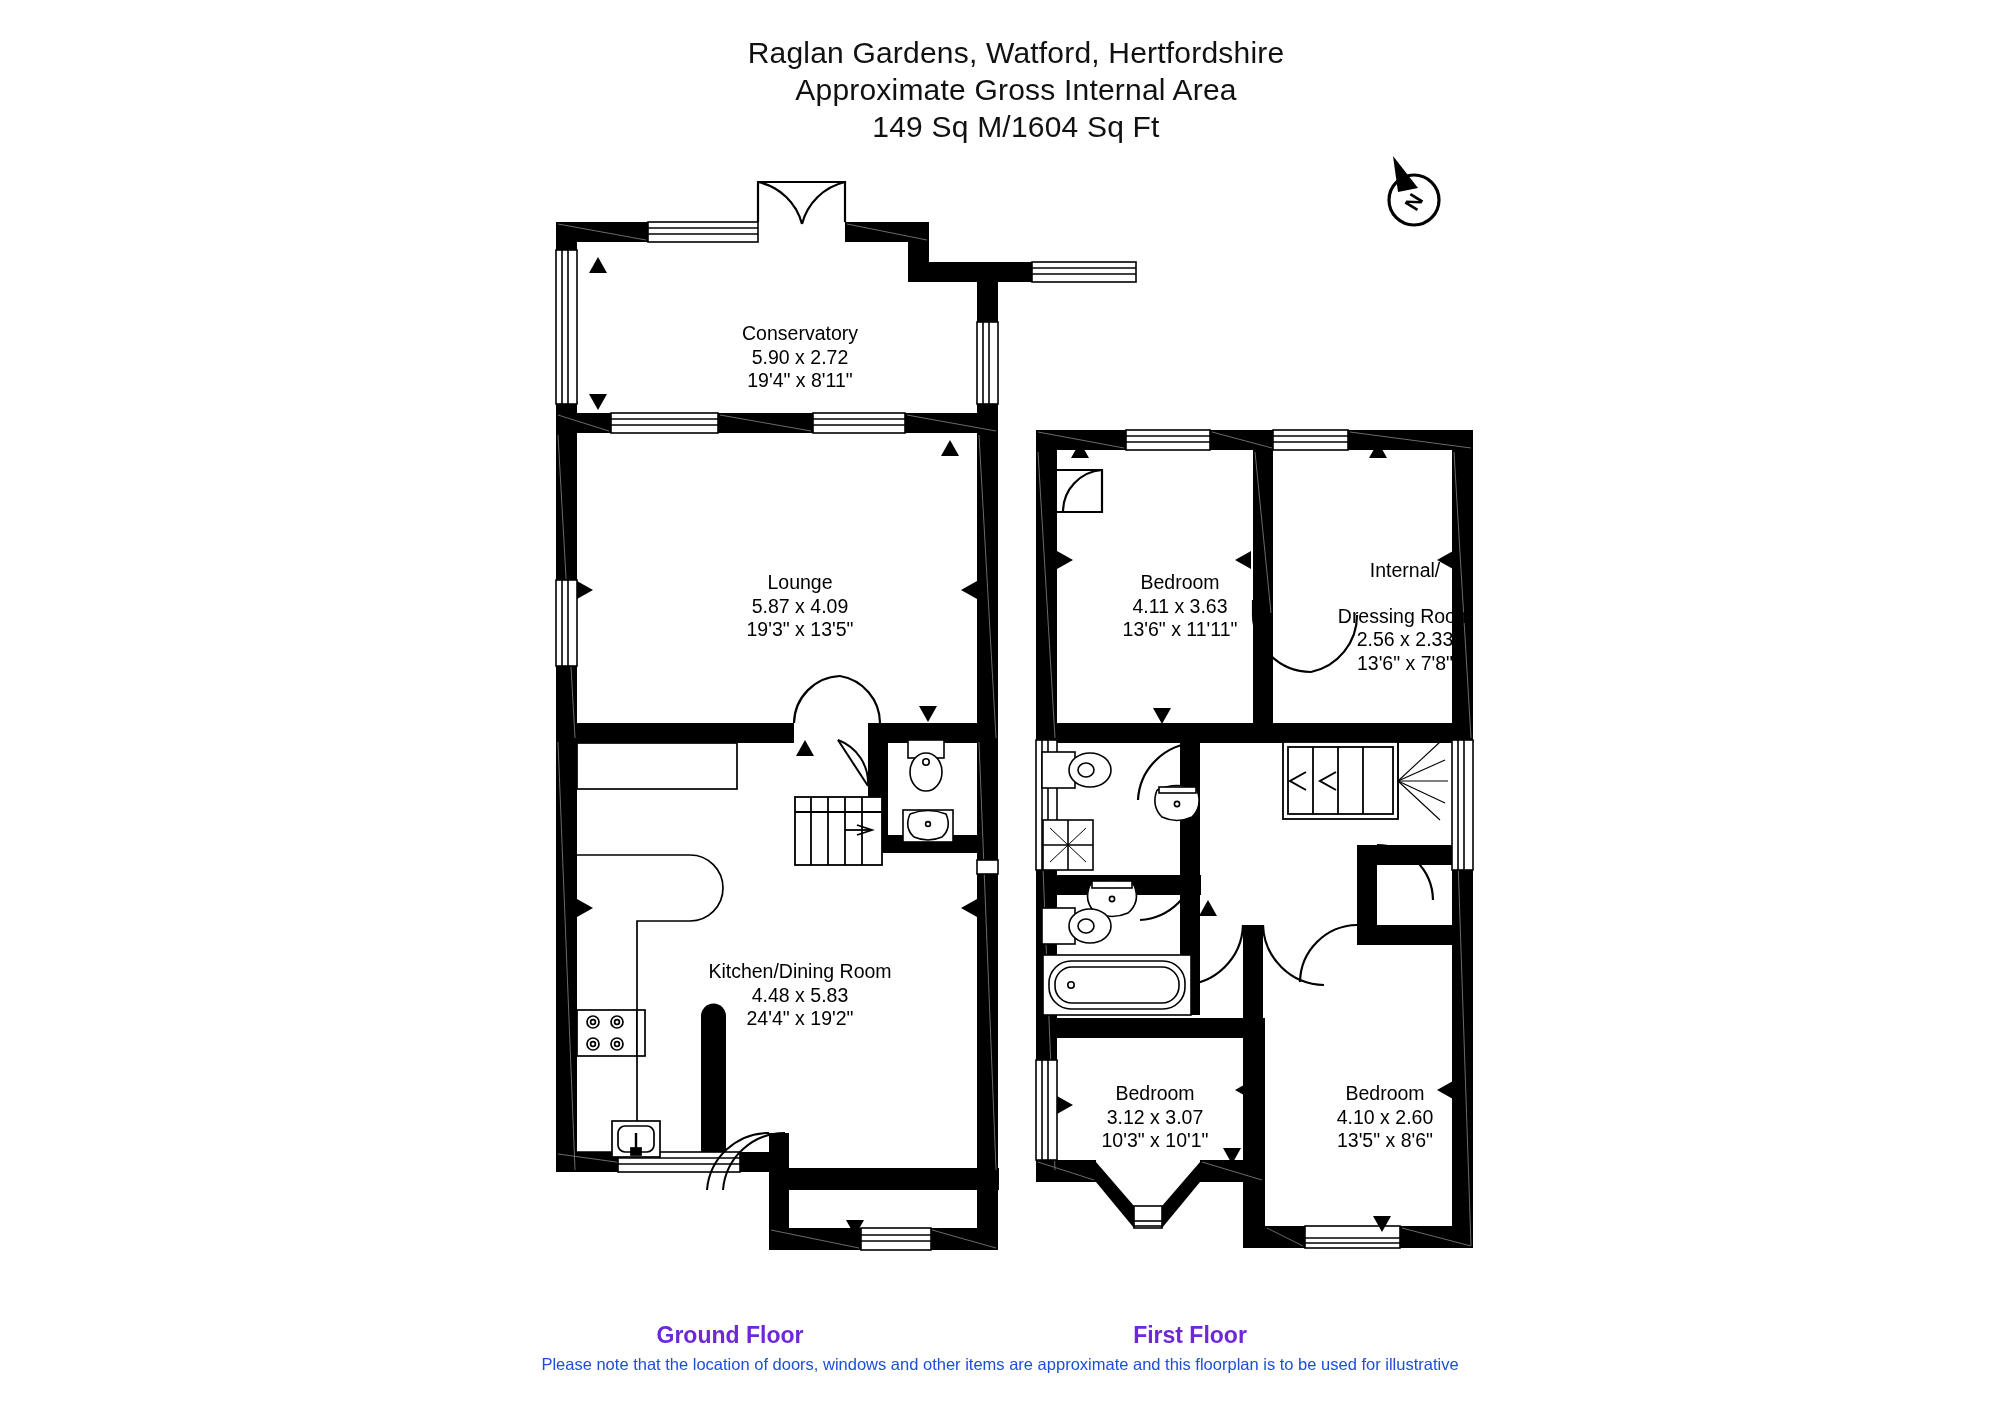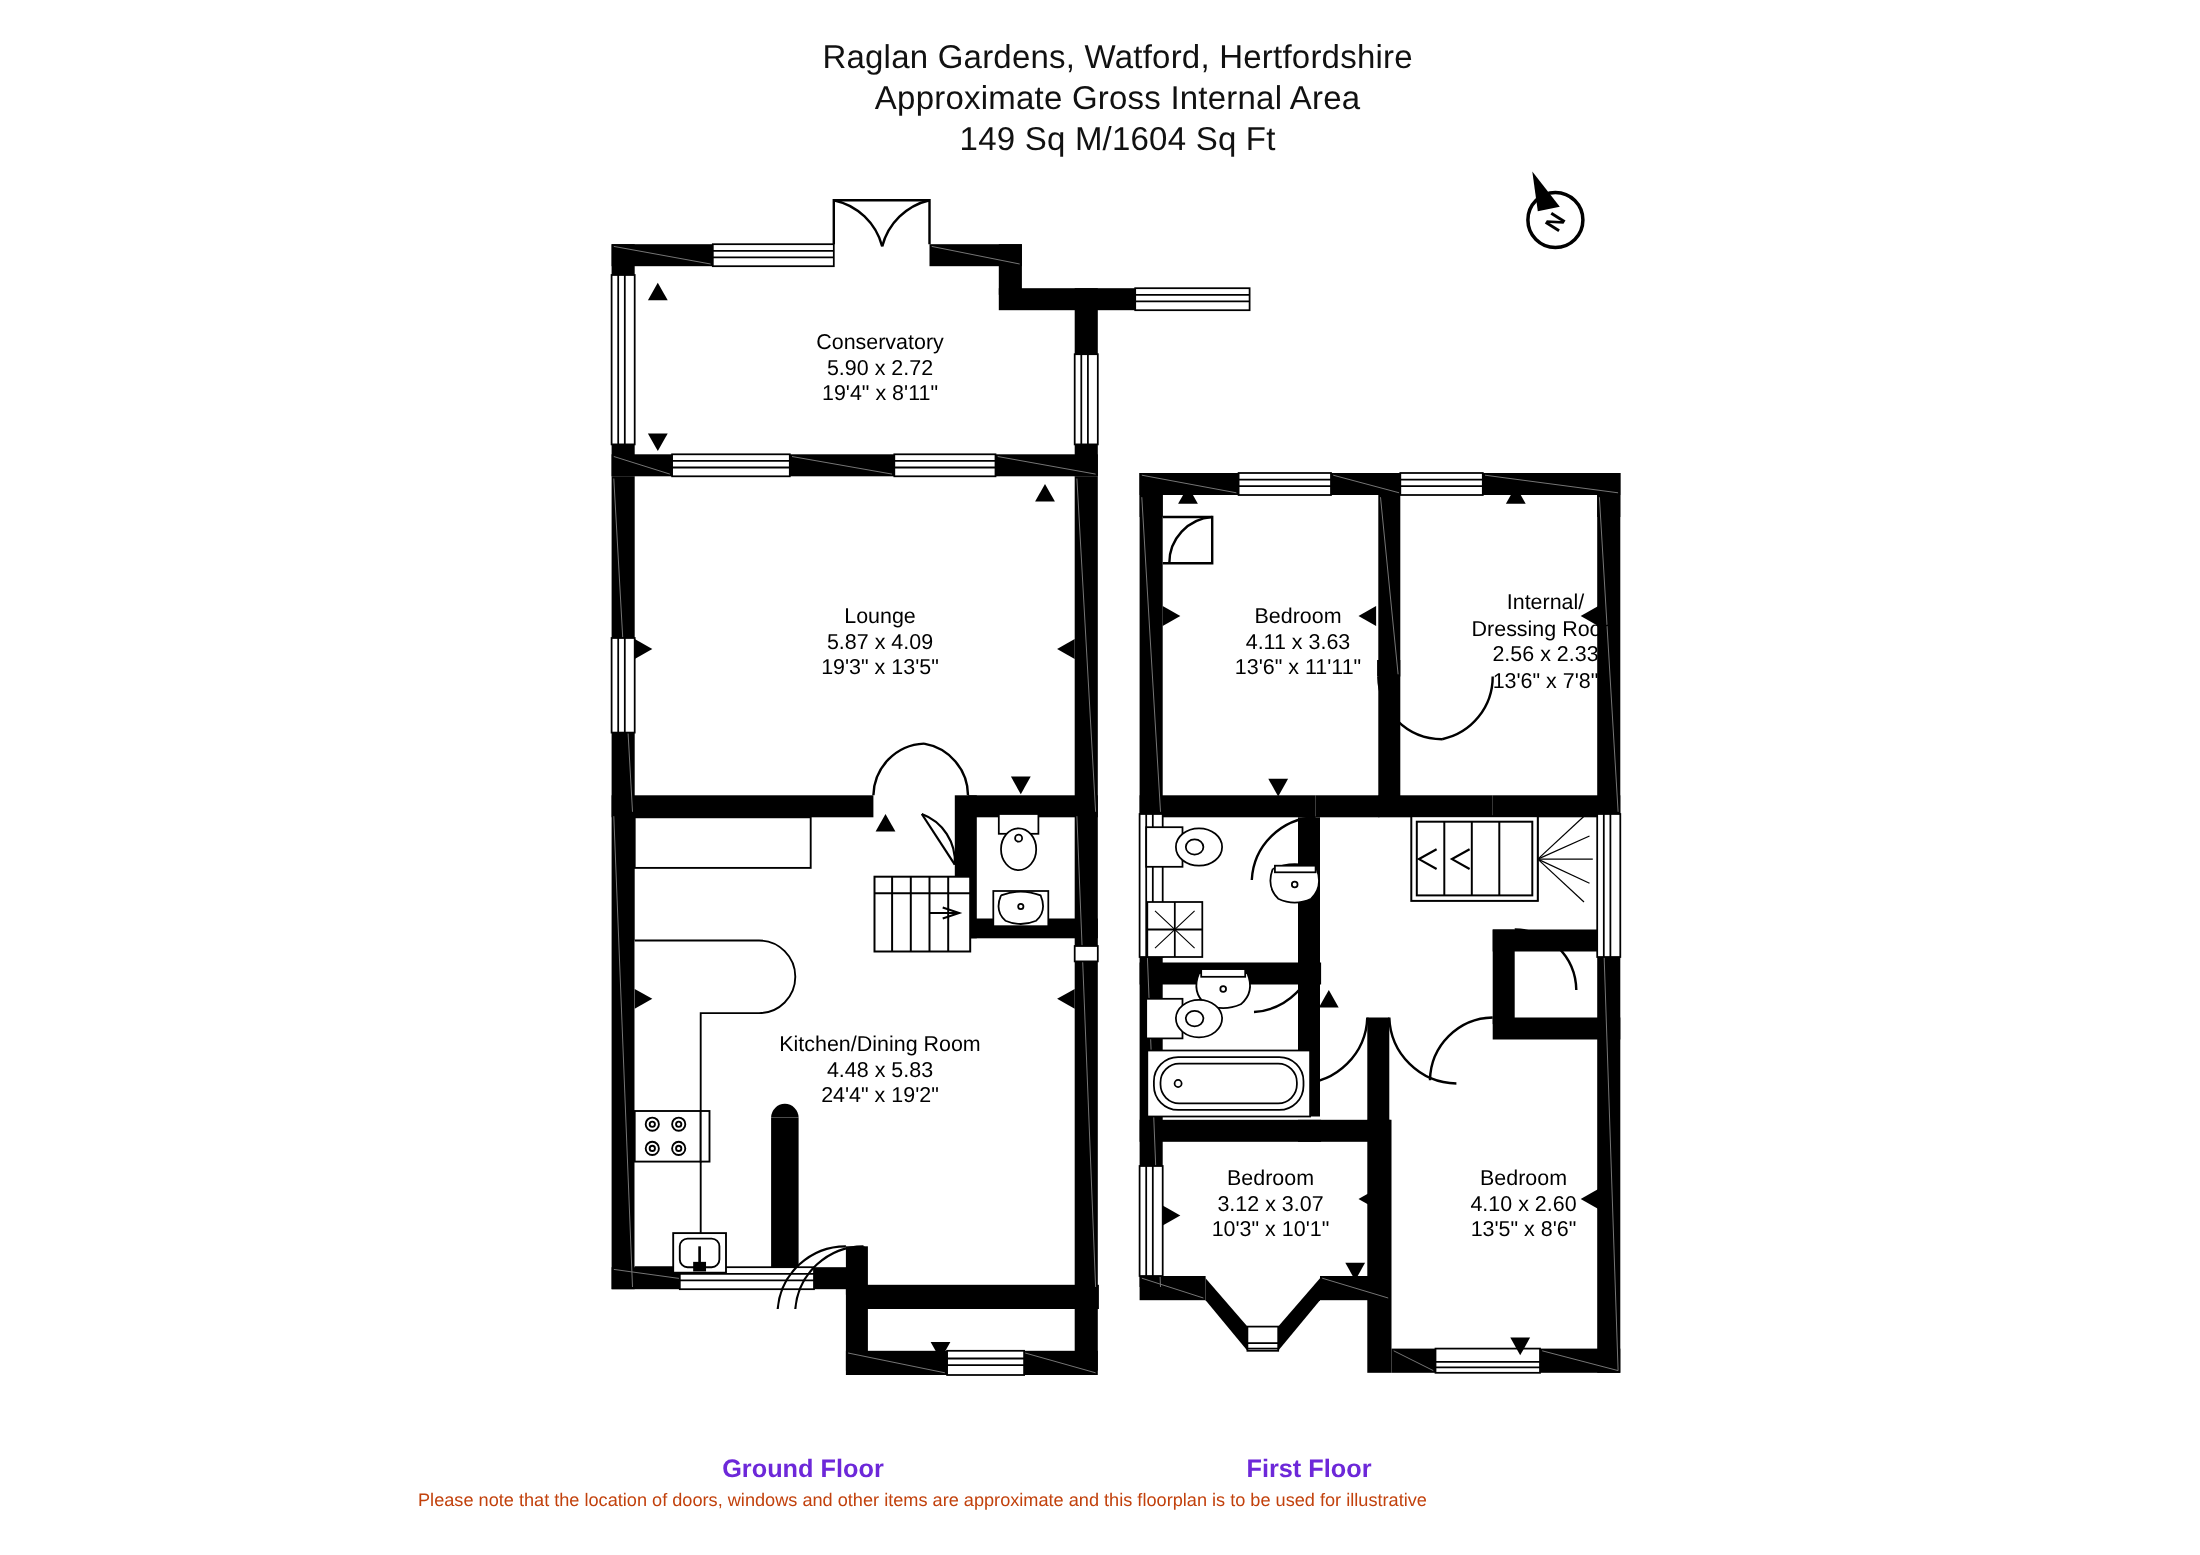--- a/index.html
+++ b/index.html
@@ -39,35 +39,36 @@
     color:#6d28d9;
     text-align:center;
     white-space:nowrap;
   }
   #cap-ground{left:560px;top:1322px;width:340px;}
   #cap-first{left:1020px;top:1322px;width:340px;}
 
   
   #disclaimer{
     position:absolute;left:380px;top:1352px;width:1240px;
+    text-align:center;
     font-size:16.5px;
     line-height:24px;
-    color:#c2410c;
+    color:#1d4ed8;
   }
 
   
   .room-label{
     position:absolute;
     text-align:center;
     white-space:nowrap;
     color:#000;
     font-size:19px;
     line-height:23.5px;
   }
-  .room-label .rl-name{font-size:19.5px;}
+  .room-label .rl-name{font-size:19.5px;margin-top:22px;}
   .room-label .rl-m{font-size:19.5px;}
   .room-label .rl-f{font-size:19.5px;}
 
   svg{display:block;}
   .plan{position:absolute;left:0;top:0;}
 </style>
 </head>
 <body>
 
 <div id="page">

